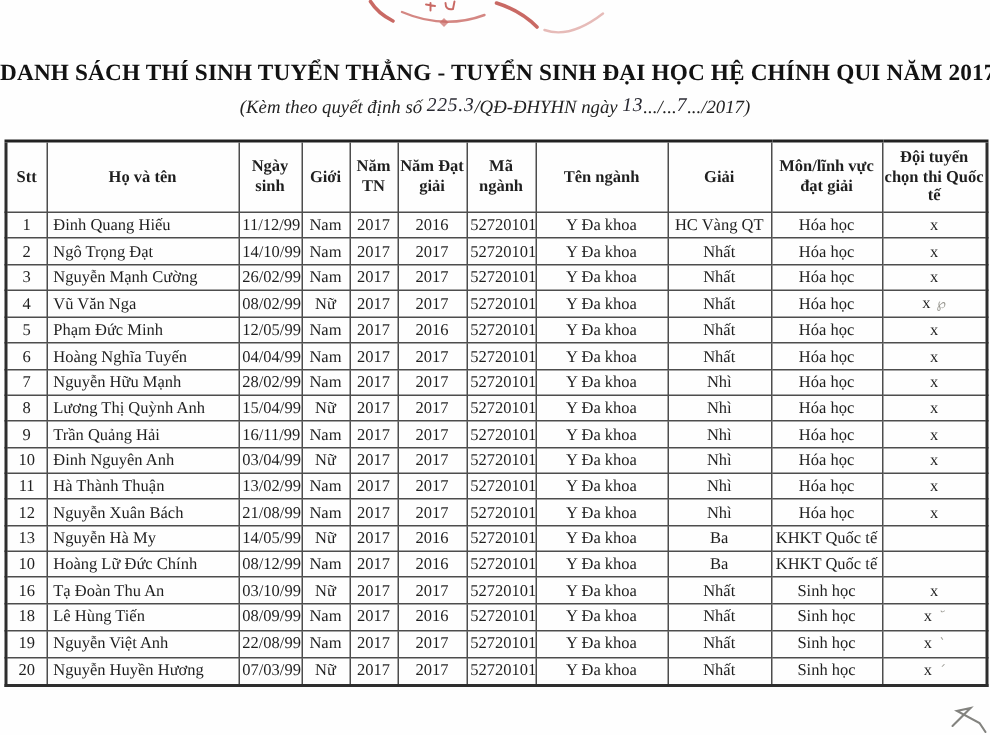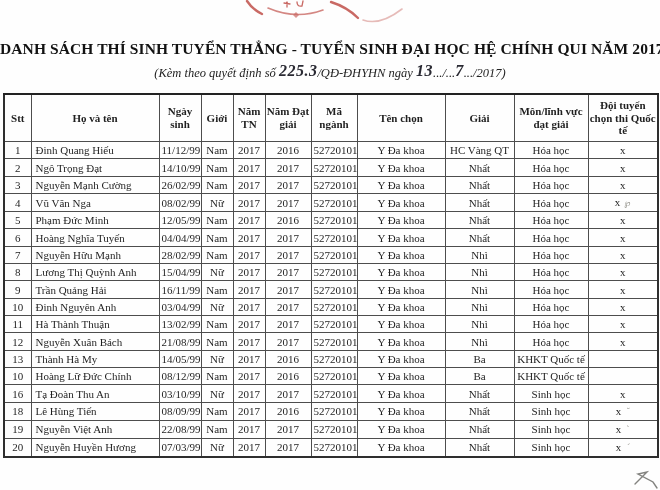--- a/index.html
+++ b/index.html
@@ -17,21 +17,21 @@
     position:absolute;top:40px;left:0;width:660px;
     text-align:center;font-weight:bold;font-size:15.5px;
     letter-spacing:0.1px;color:#121212;white-space:nowrap;
   }
   .doc-subtitle{
     position:absolute;top:63px;left:0;width:660px;
     text-align:center;font-style:italic;font-size:12.5px;color:#222;
     white-space:nowrap;
   }
   .hand{
-    font-size:16px;font-weight:bold;letter-spacing:0.5px;
+    font-size:13px;font-weight:normal;letter-spacing:0.5px;
     position:relative;top:-1px;color:#2a2a33;
   }
 
   table.roster{
     position:absolute;top:93px;left:3px;
     width:654px;border-collapse:collapse;table-layout:fixed;
     font-size:11px;color:#1f1f1f;
   }
   table.roster{border:2px solid #2e2e2e;}
   .roster th,.roster td{
@@ -97,21 +97,21 @@
     </colgroup>
     <thead>
       <tr id="header-row">
           <th>Stt</th>
           <th>Họ và tên</th>
           <th>Ngày sinh</th>
           <th>Giới</th>
           <th>Năm TN</th>
           <th>Năm Đạt giải</th>
           <th>Mã ngành</th>
-          <th>Tên chọn</th>
+          <th>Tên ngành</th>
           <th>Giải</th>
           <th>Môn/lĩnh vực đạt giải</th>
           <th>Đội tuyển chọn thi Quốc tế</th>
         </tr>
     </thead>
     <tbody id="table-body">
         <tr>
           <td>1</td>
           <td class="left">Đinh Quang Hiếu</td>
           <td>11/12/99</td>
@@ -262,21 +262,21 @@
           <td>2017</td>
           <td>2017</td>
           <td>52720101</td>
           <td>Y Đa khoa</td>
           <td>Nhì</td>
           <td>Hóa học</td>
           <td>x</td>
         </tr>
         <tr>
           <td>13</td>
-          <td class="left">Thành Hà My</td>
+          <td class="left">Nguyễn Hà My</td>
           <td>14/05/99</td>
           <td>Nữ</td>
           <td>2017</td>
           <td>2016</td>
           <td>52720101</td>
           <td>Y Đa khoa</td>
           <td>Ba</td>
           <td>KHKT Quốc tế</td>
           <td></td>
         </tr>

